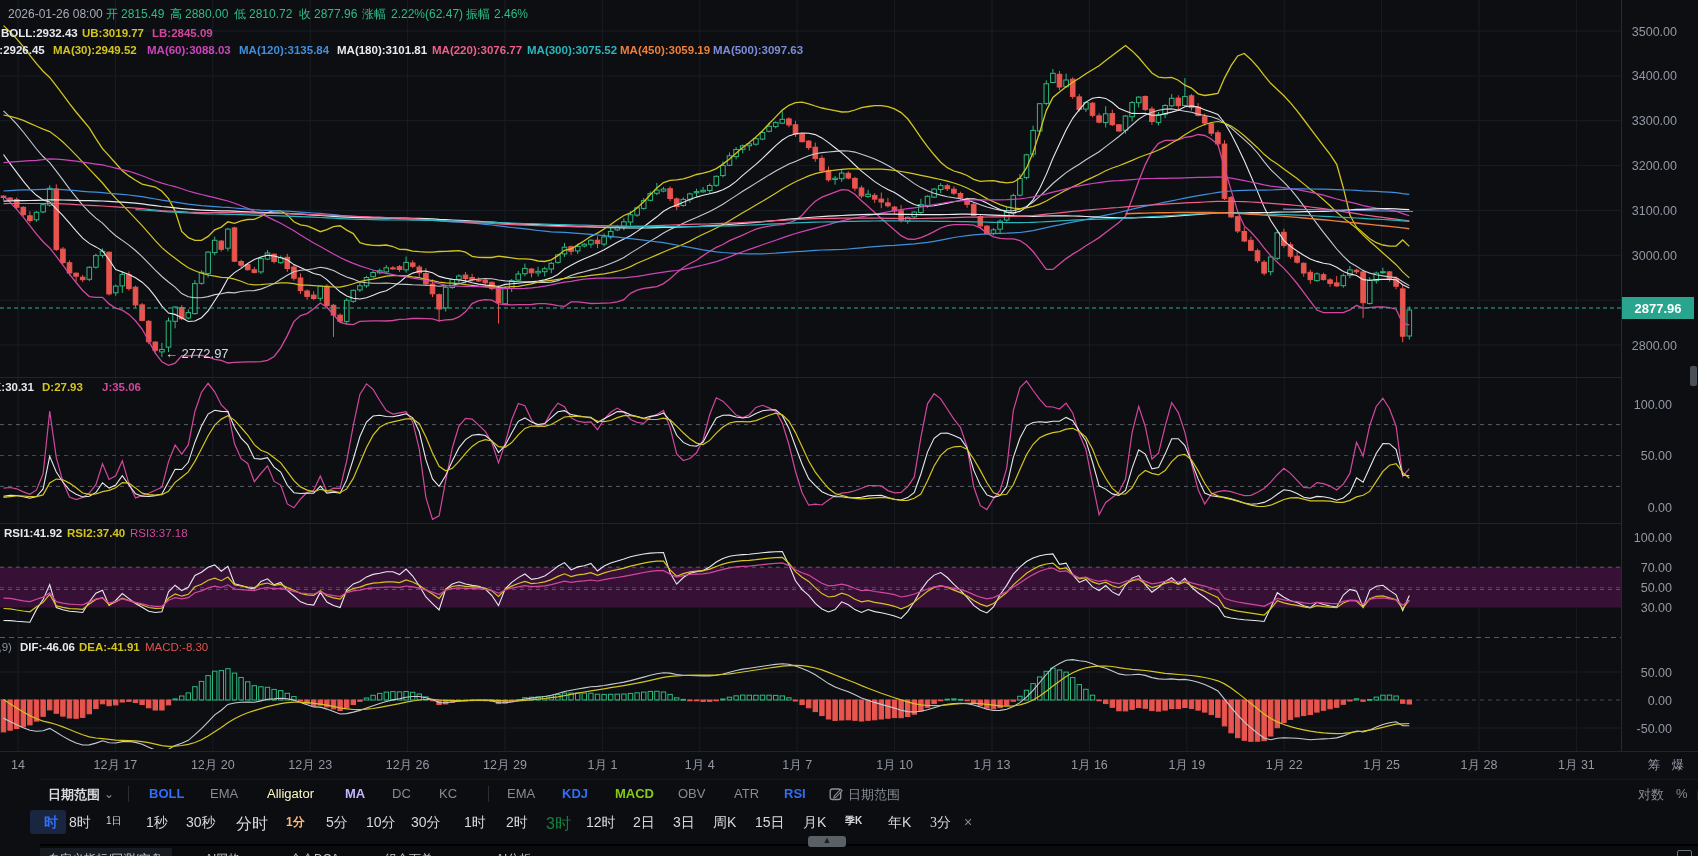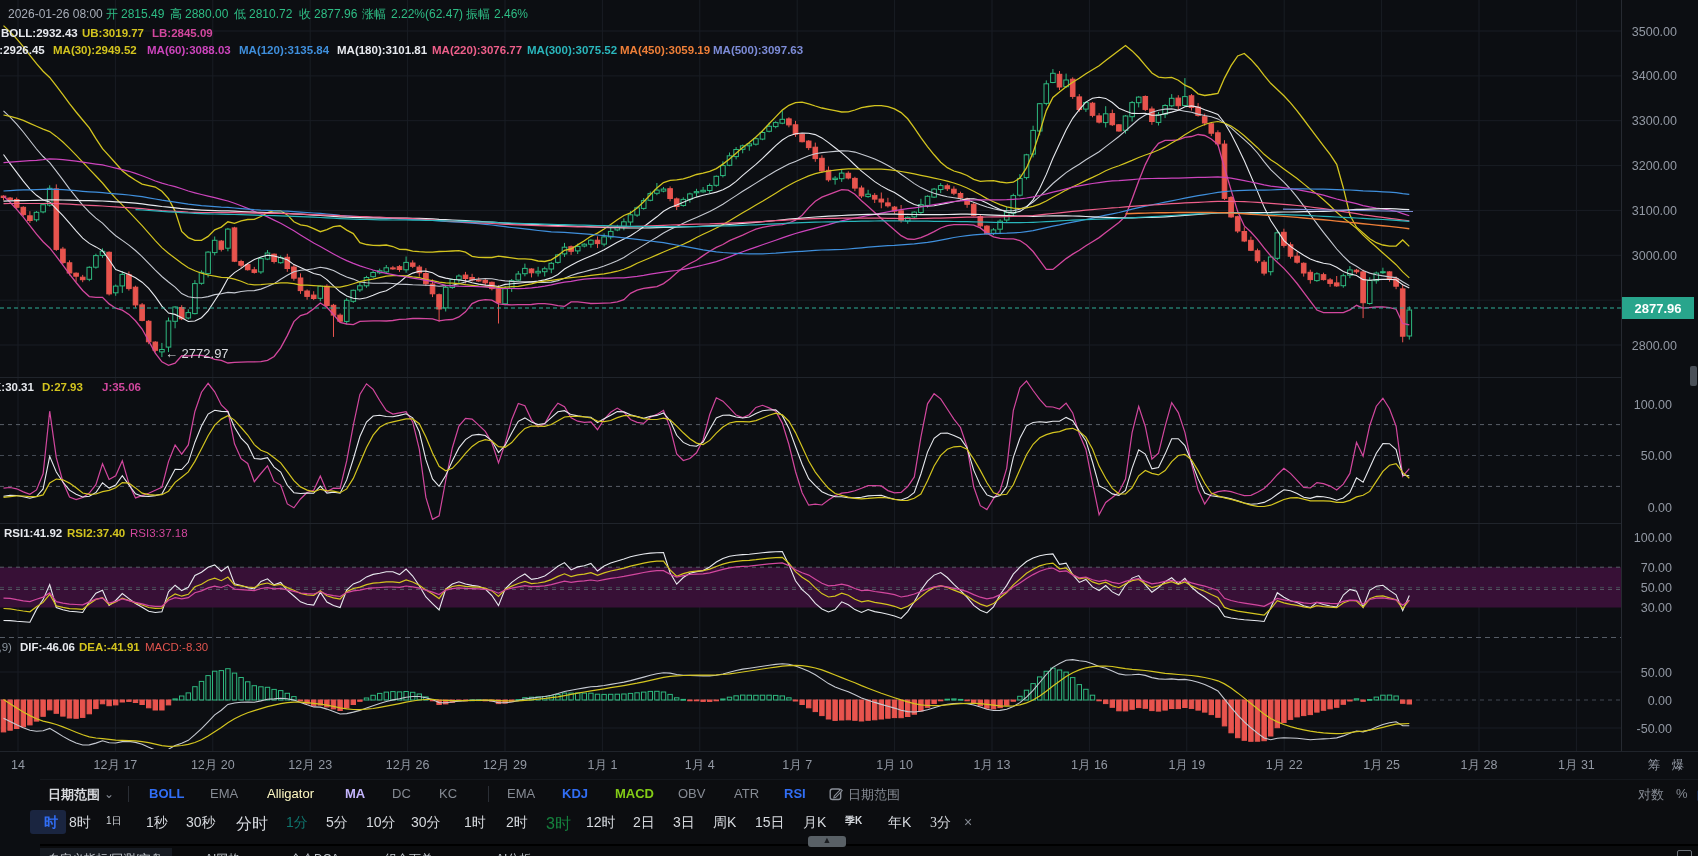--- a/index.html
+++ b/index.html
@@ -848,21 +848,21 @@
       <span style="position:absolute;left:1598px;top:6px;color:#868b94;font-size:13px;font-weight:400;white-space:nowrap;">对数</span>
       <span style="position:absolute;left:1636px;top:6px;color:#868b94;font-size:13px;font-weight:400;white-space:nowrap;">%</span>
       <span style="position:absolute;left:1656px;top:6px;color:#316ef5;font-size:13px;font-weight:400;white-space:nowrap;">自动</span>
       <span style="position:absolute;left:-10px;top:30px;width:36px;height:24px;background:#1a2540;border-radius:3px;"></span>
       <span style="position:absolute;left:4px;top:34px;color:#316ef5;font-size:14px;font-weight:700;white-space:nowrap;">时</span>
       <span style="position:absolute;left:29px;top:34px;color:#d6d9de;font-size:14px;font-weight:400;white-space:nowrap;">8时</span>
       <span style="position:absolute;left:66px;top:34px;color:#d6d9de;font-size:10px;font-weight:400;white-space:nowrap;">1日</span>
       <span style="position:absolute;left:106px;top:34px;color:#d6d9de;font-size:14px;font-weight:400;white-space:nowrap;">1秒</span>
       <span style="position:absolute;left:146px;top:34px;color:#d6d9de;font-size:14px;font-weight:400;white-space:nowrap;">30秒</span>
       <span style="position:absolute;left:196px;top:34px;color:#d6d9de;font-size:16px;font-weight:400;white-space:nowrap;">分时</span>
-      <span style="position:absolute;left:246px;top:34px;color:#0f766e;font-size:14px;font-weight:400;white-space:nowrap;">1分</span>
+      <span style="position:absolute;left:246px;top:34px;color:#fdba74;font-size:12px;font-weight:700;white-space:nowrap;">1分</span>
       <span style="position:absolute;left:286px;top:34px;color:#d6d9de;font-size:14px;font-weight:400;white-space:nowrap;">5分</span>
       <span style="position:absolute;left:326px;top:34px;color:#d6d9de;font-size:14px;font-weight:400;white-space:nowrap;">10分</span>
       <span style="position:absolute;left:371px;top:34px;color:#d6d9de;font-size:14px;font-weight:400;white-space:nowrap;">30分</span>
       <span style="position:absolute;left:424px;top:34px;color:#d6d9de;font-size:14px;font-weight:400;white-space:nowrap;">1时</span>
       <span style="position:absolute;left:466px;top:34px;color:#d6d9de;font-size:14px;font-weight:400;white-space:nowrap;">2时</span>
       <span style="position:absolute;left:506px;top:34px;color:#15803d;font-size:16px;font-weight:400;white-space:nowrap;">3时</span>
       <span style="position:absolute;left:546px;top:34px;color:#d6d9de;font-size:14px;font-weight:400;white-space:nowrap;">12时</span>
       <span style="position:absolute;left:593px;top:34px;color:#d6d9de;font-size:14px;font-weight:400;white-space:nowrap;text-align:center;">2日</span>
       <span style="position:absolute;left:633px;top:34px;color:#d6d9de;font-size:14px;font-weight:400;white-space:nowrap;">3日</span>
       <span style="position:absolute;left:673px;top:34px;color:#d6d9de;font-size:14px;font-weight:400;white-space:nowrap;">周K</span>

